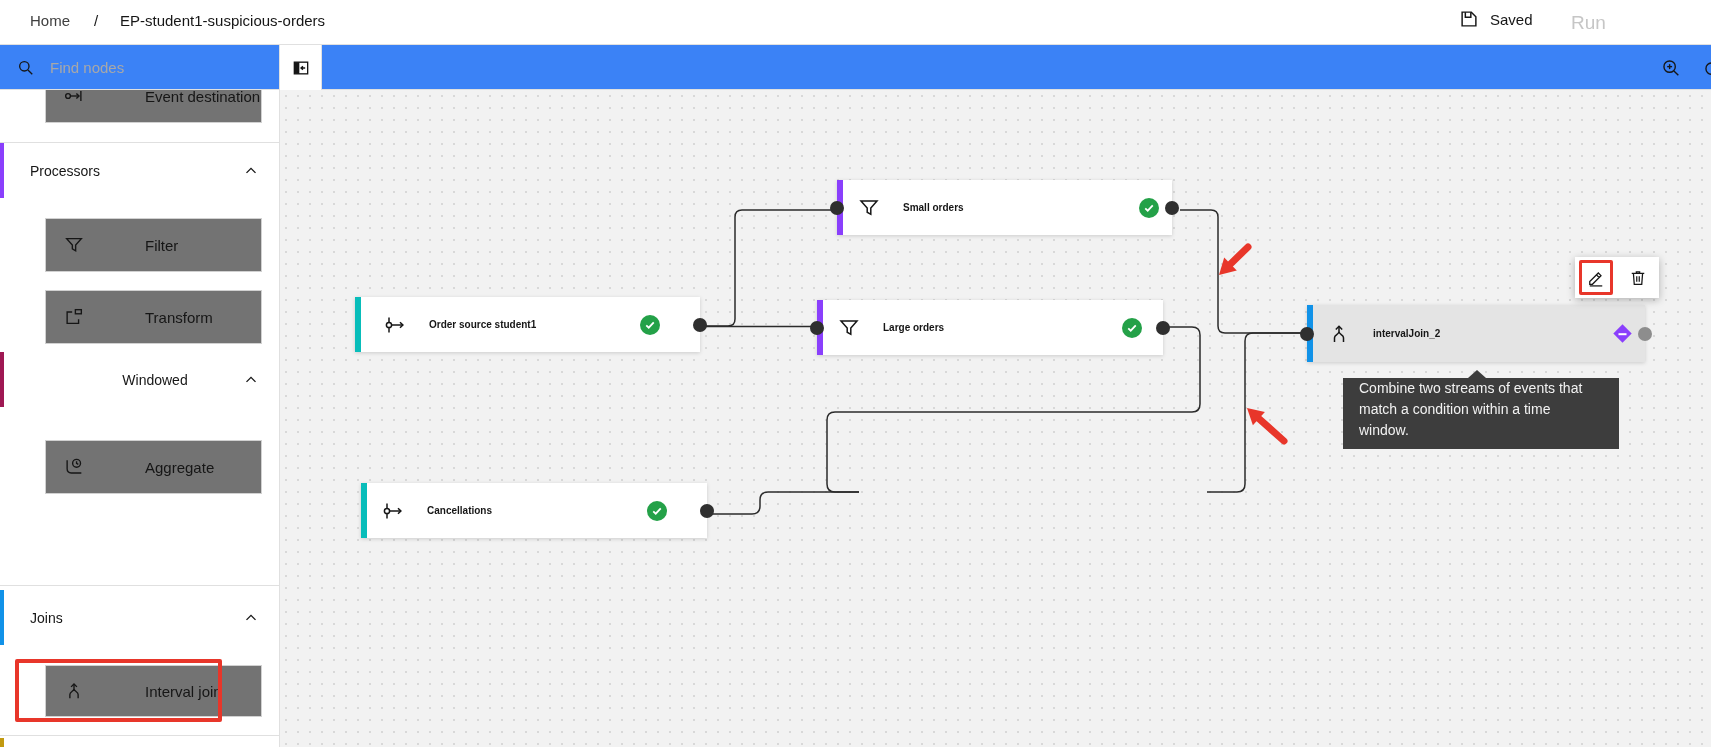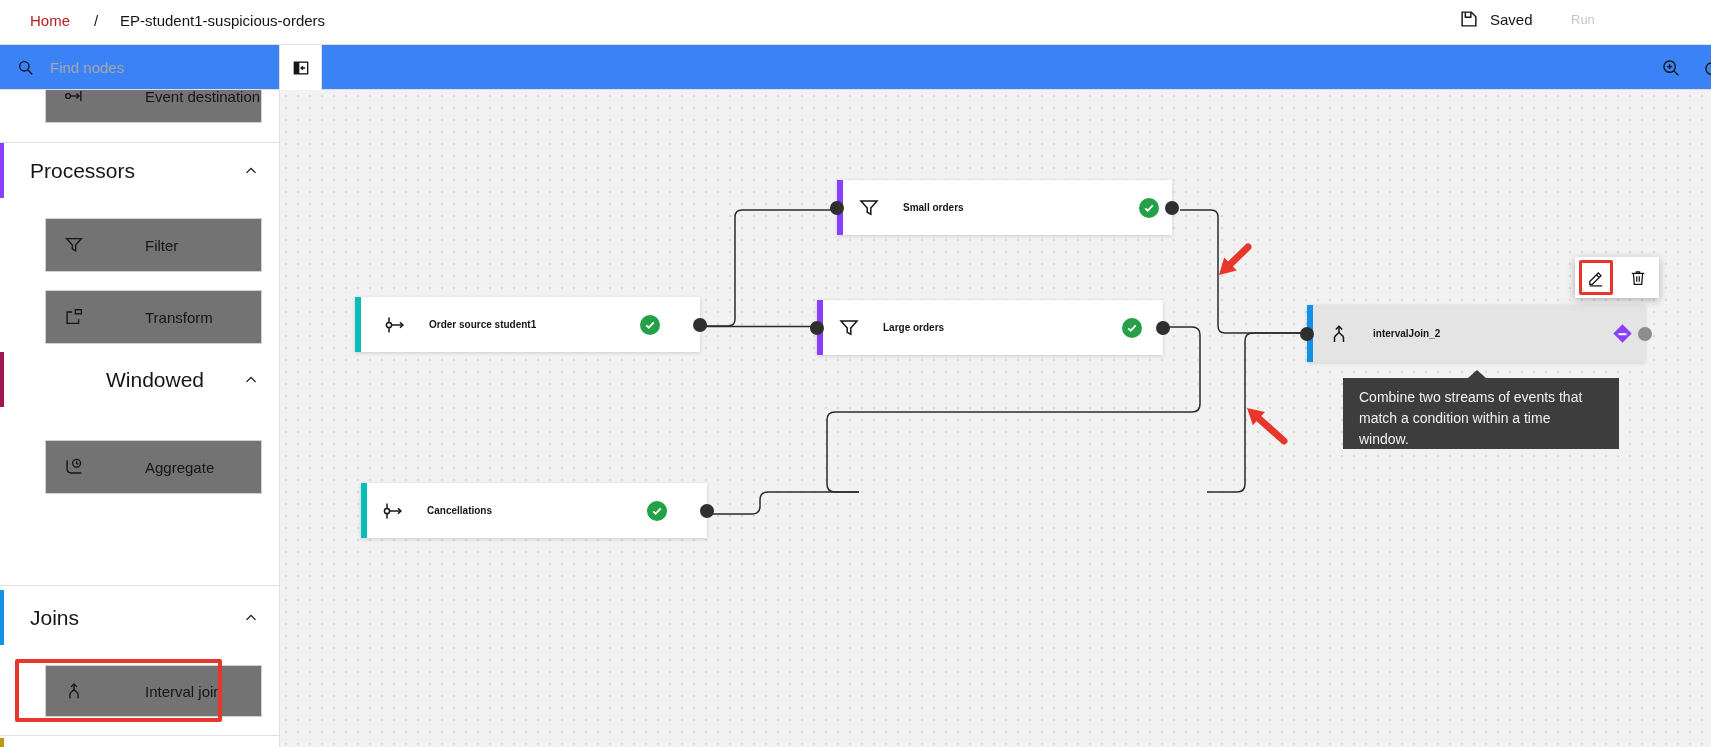--- a/index.html
+++ b/index.html
@@ -2,46 +2,46 @@
 <html><head>
 <meta charset="utf-8">
 <style>
   * { margin:0; padding:0; box-sizing:border-box; }
   html,body { background:#fff; }
   body { font-family:"Liberation Sans", sans-serif; color:#161616; }
   .page { position:relative; width:1711px; height:747px; background:#fff; overflow:hidden; }
 
   
   .header { position:absolute; left:0; top:0; width:1711px; height:45px; background:#fff; border-bottom:1px solid #e0e0e0; }
-  .crumb-home { position:absolute; left:30px; top:12px; font-size:15px; color:#b91c1c; cursor:pointer; }
+  .crumb-home { position:absolute; left:30px; top:12px; font-size:15px; color:#404040; cursor:pointer; }
   .crumb-sep  { position:absolute; left:94px; top:12px; font-size:15px; color:#161616; }
   .crumb-cur  { position:absolute; left:120px; top:12px; font-size:15px; color:#161616; }
   .saved-wrap { position:absolute; left:1458px; top:8px; display:flex; align-items:center; gap:10px; }
   .saved-label { font-size:15px; color:#161616; }
-  .run-label  { position:absolute; left:1571px; top:12px; font-size:13px; color:#c6c6c6; }
+  .run-label  { position:absolute; left:1571px; top:12px; font-size:19px; color:#c6c6c6; }
 
   
   .toolrow { position:absolute; left:0; top:45px; width:1711px; height:45px; background:#3b82f6; border-bottom:1px solid #e0e0e0; }
   .search-box { position:absolute; left:0; top:0; width:280px; height:45px; border-right:1px solid #e0e0e0; display:flex; align-items:center; }
   .search-box svg { margin-left:16px; }
   .search-input { border:none; outline:none; font-size:15px; margin-left:14px; width:190px; color:#161616; font-family:"Liberation Sans",sans-serif; background:transparent; }
   .search-input::placeholder { color:#a8a8a8; }
   .collapse-btn { position:absolute; left:280px; top:0; width:42px; height:45px; border-right:1px solid #e0e0e0; display:flex; align-items:center; justify-content:center; cursor:pointer; background:#fff; }
   .zoomin-btn { position:absolute; left:1658px; top:10px; width:26px; height:26px; display:flex; align-items:center; justify-content:center; cursor:pointer; }
   .zoomout-partial { position:absolute; left:1702px; top:14px; width:9px; height:18px; overflow:hidden; }
 
   
   .sidebar { position:absolute; left:0; top:90px; width:280px; height:657px; background:#fff; border-right:1px solid #e0e0e0; overflow:hidden; }
   .card { position:absolute; left:45px; width:217px; height:54px; background:#737373; border:1px solid #d1d1d1; display:flex; align-items:center; cursor:grab;gap:40px; }
   .card svg { margin-left:17px; flex:none; }
   .card .lbl { margin-left:20px; font-size:15px; color:#161616; }
   .divider { position:absolute; left:0; width:280px; height:0; border-top:1px solid #e0e0e0; }
   .section-head { position:absolute; left:0; width:280px; height:55px; display:flex; align-items:center; cursor:pointer; background:#fff; }
   .section-head .bar { position:absolute; left:0; top:0; width:4px; height:55px; }
-  .section-head .lbl { margin-left:30px; font-size:21px; color:#161616; }
+  .section-head .lbl { margin-left:30px; font-size:14px; color:#161616; }
   .section-head svg { position:absolute; right:20px; }
   .gold-bar { position:absolute; left:0; width:4px; height:10px; background:#c29a10; }
   .red-outline { position:absolute; border:4px solid #e8362a; border-radius:2px; pointer-events:none; z-index:30; }
 
   
   .canvas { position:absolute; left:280px; top:90px; width:1431px; height:657px; overflow:hidden;
             background:#f2f2f2;
             background-image:radial-gradient(#d8d8d8 1.1px, transparent 1.3px);
             background-size:12px 12px; }
   .wires { position:absolute; left:0; top:0; width:1431px; height:657px; }
@@ -63,21 +63,21 @@
   .selected-wrap .node { position:relative; width:100%; height:100%; box-shadow:none; }
 
   .node-gray { background:#e4e4e4; }
   .diamond { position:absolute; right:16px; top:50%; margin-top:-7px; width:13px; height:13px; background:#8a3ffc; transform:rotate(45deg); }
   .diamond::after { content:""; position:absolute; left:2.5px; top:5.5px; width:8px; height:2px; background:#fff; transform:rotate(-45deg); }
 
   .hover-toolbar { position:absolute; left:1295px; top:167px; width:84px; height:41px; background:#fff; box-shadow:0 2px 8px rgba(0,0,0,.28); display:flex; z-index:20; }
   .hover-toolbar .tbtn { width:42px; height:41px; display:flex; align-items:center; justify-content:center; cursor:pointer; }
 
   .tooltip { position:absolute; left:1063px; top:288px; width:276px; height:71px; background:#3d3d3d; color:#f2f2f2;
-             font-size:14px; line-height:21px; padding:9px 16px; z-index:25; }
+             font-size:14px; line-height:21px; padding:0 16px; z-index:25; }
   .tooltip .caret { position:absolute; left:125px; top:-8px; width:0; height:0;
                     border-left:9px solid transparent; border-right:9px solid transparent; border-bottom:8px solid #3d3d3d; }
 
   .annot { pointer-events:none; }
 </style>
 </head>
 <body>
 
 <div class="page">
 

